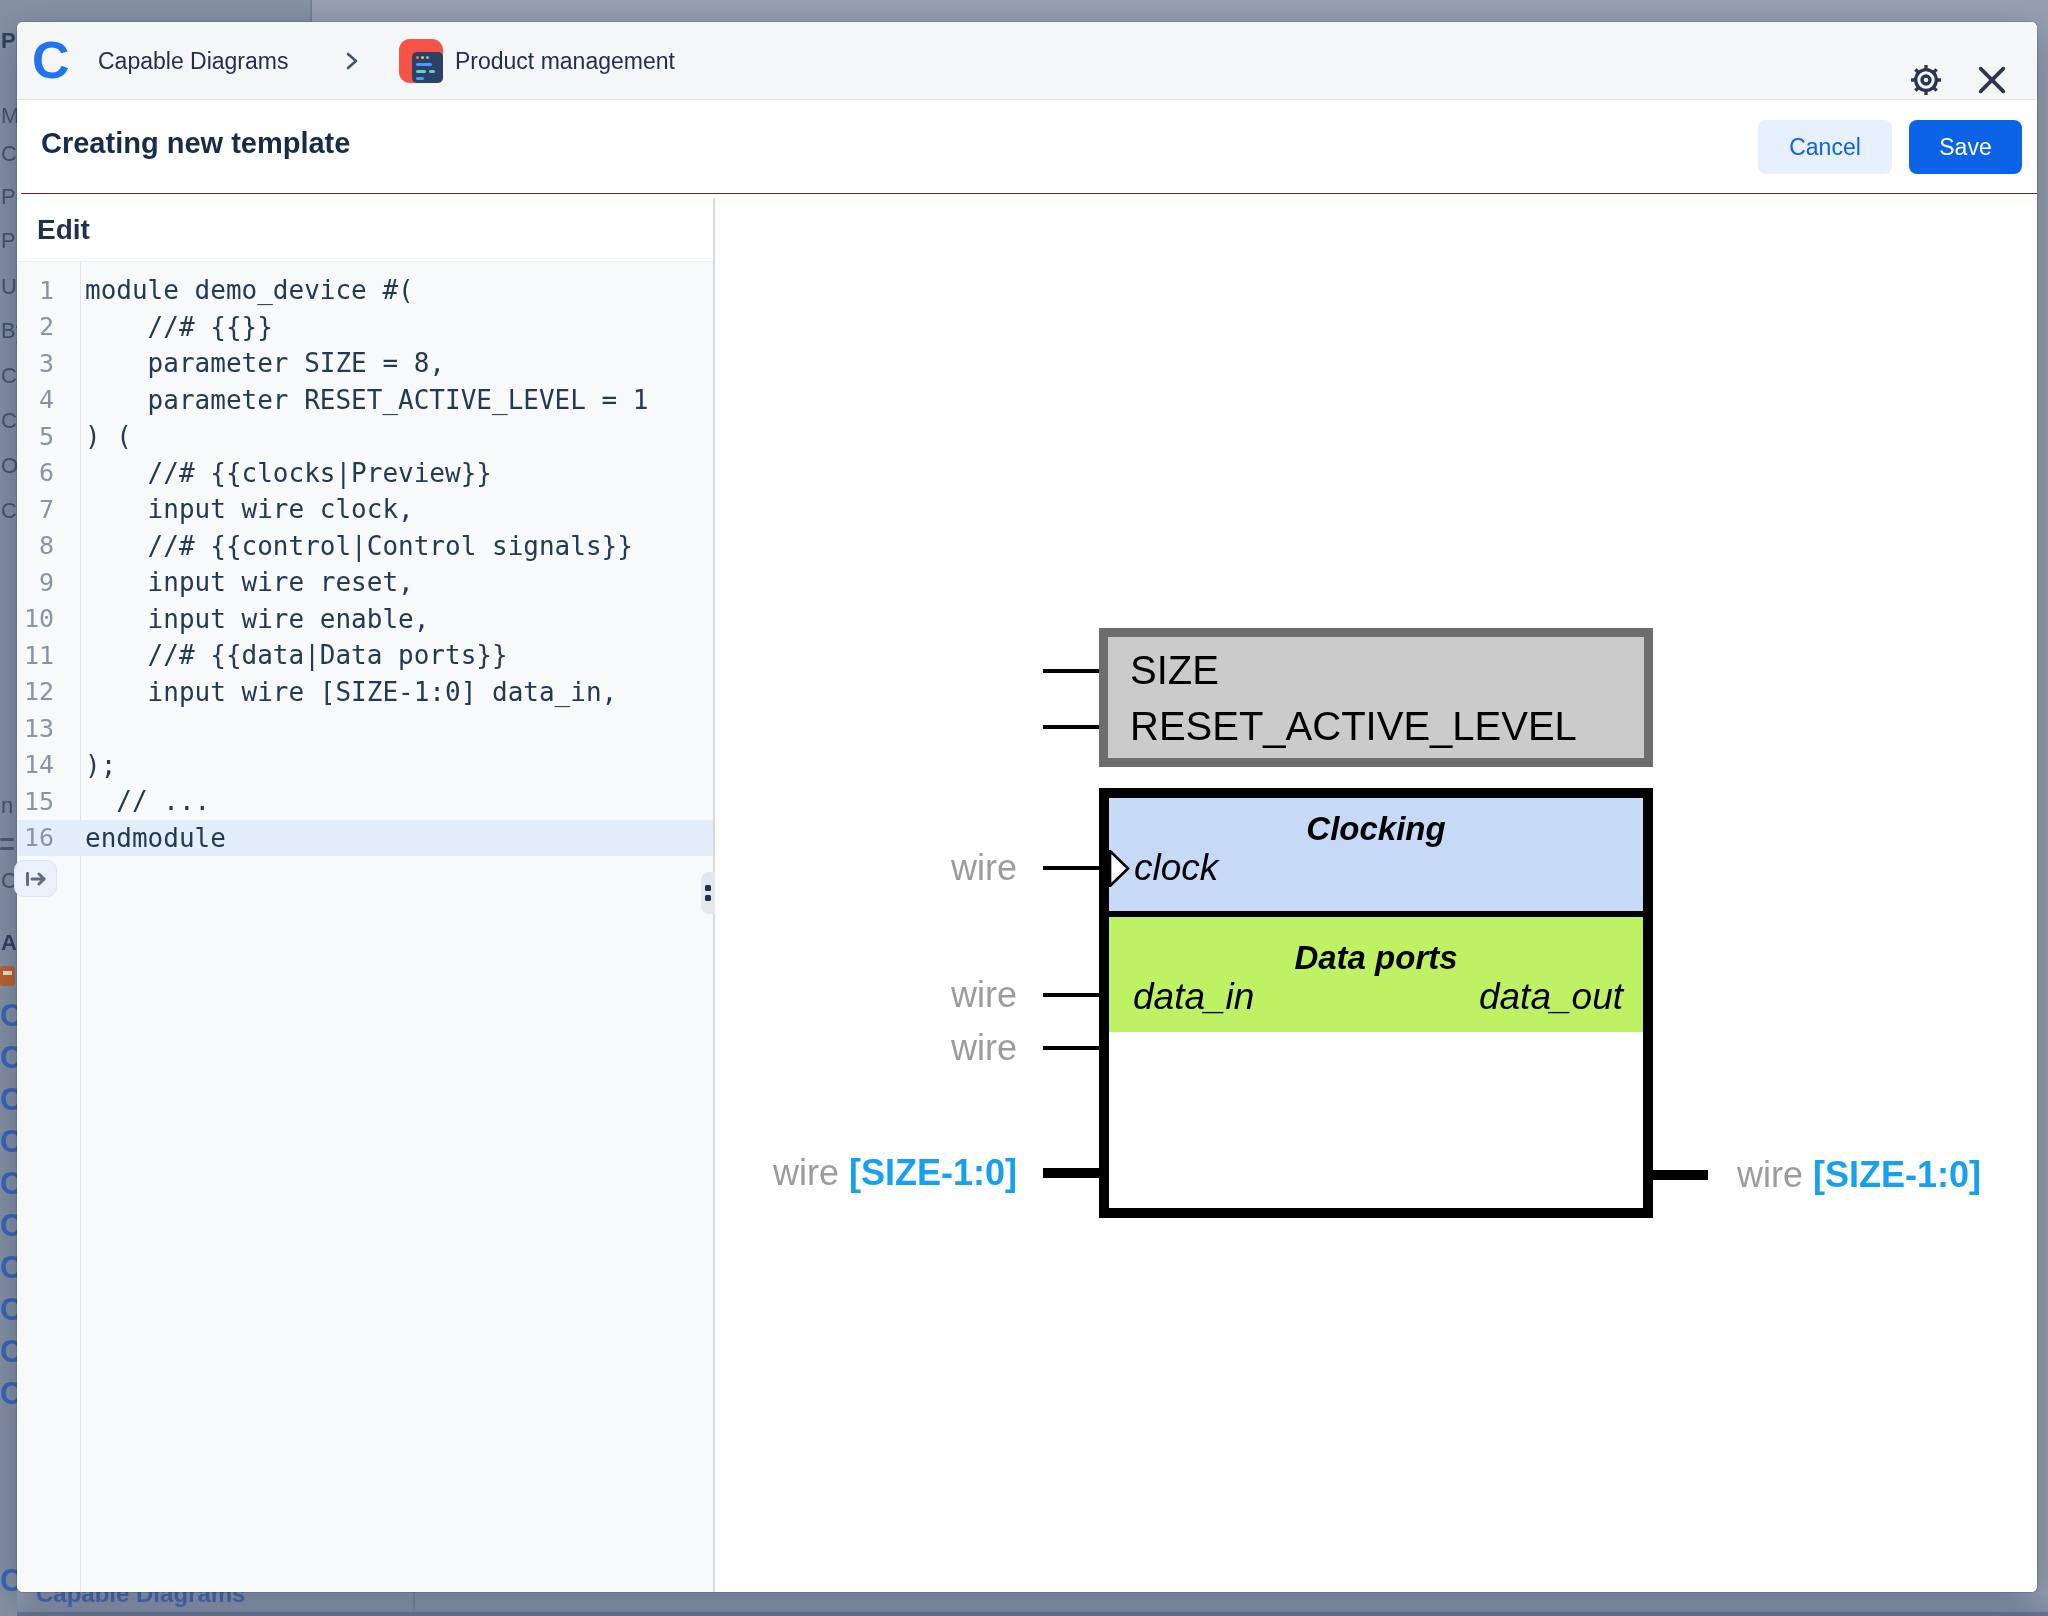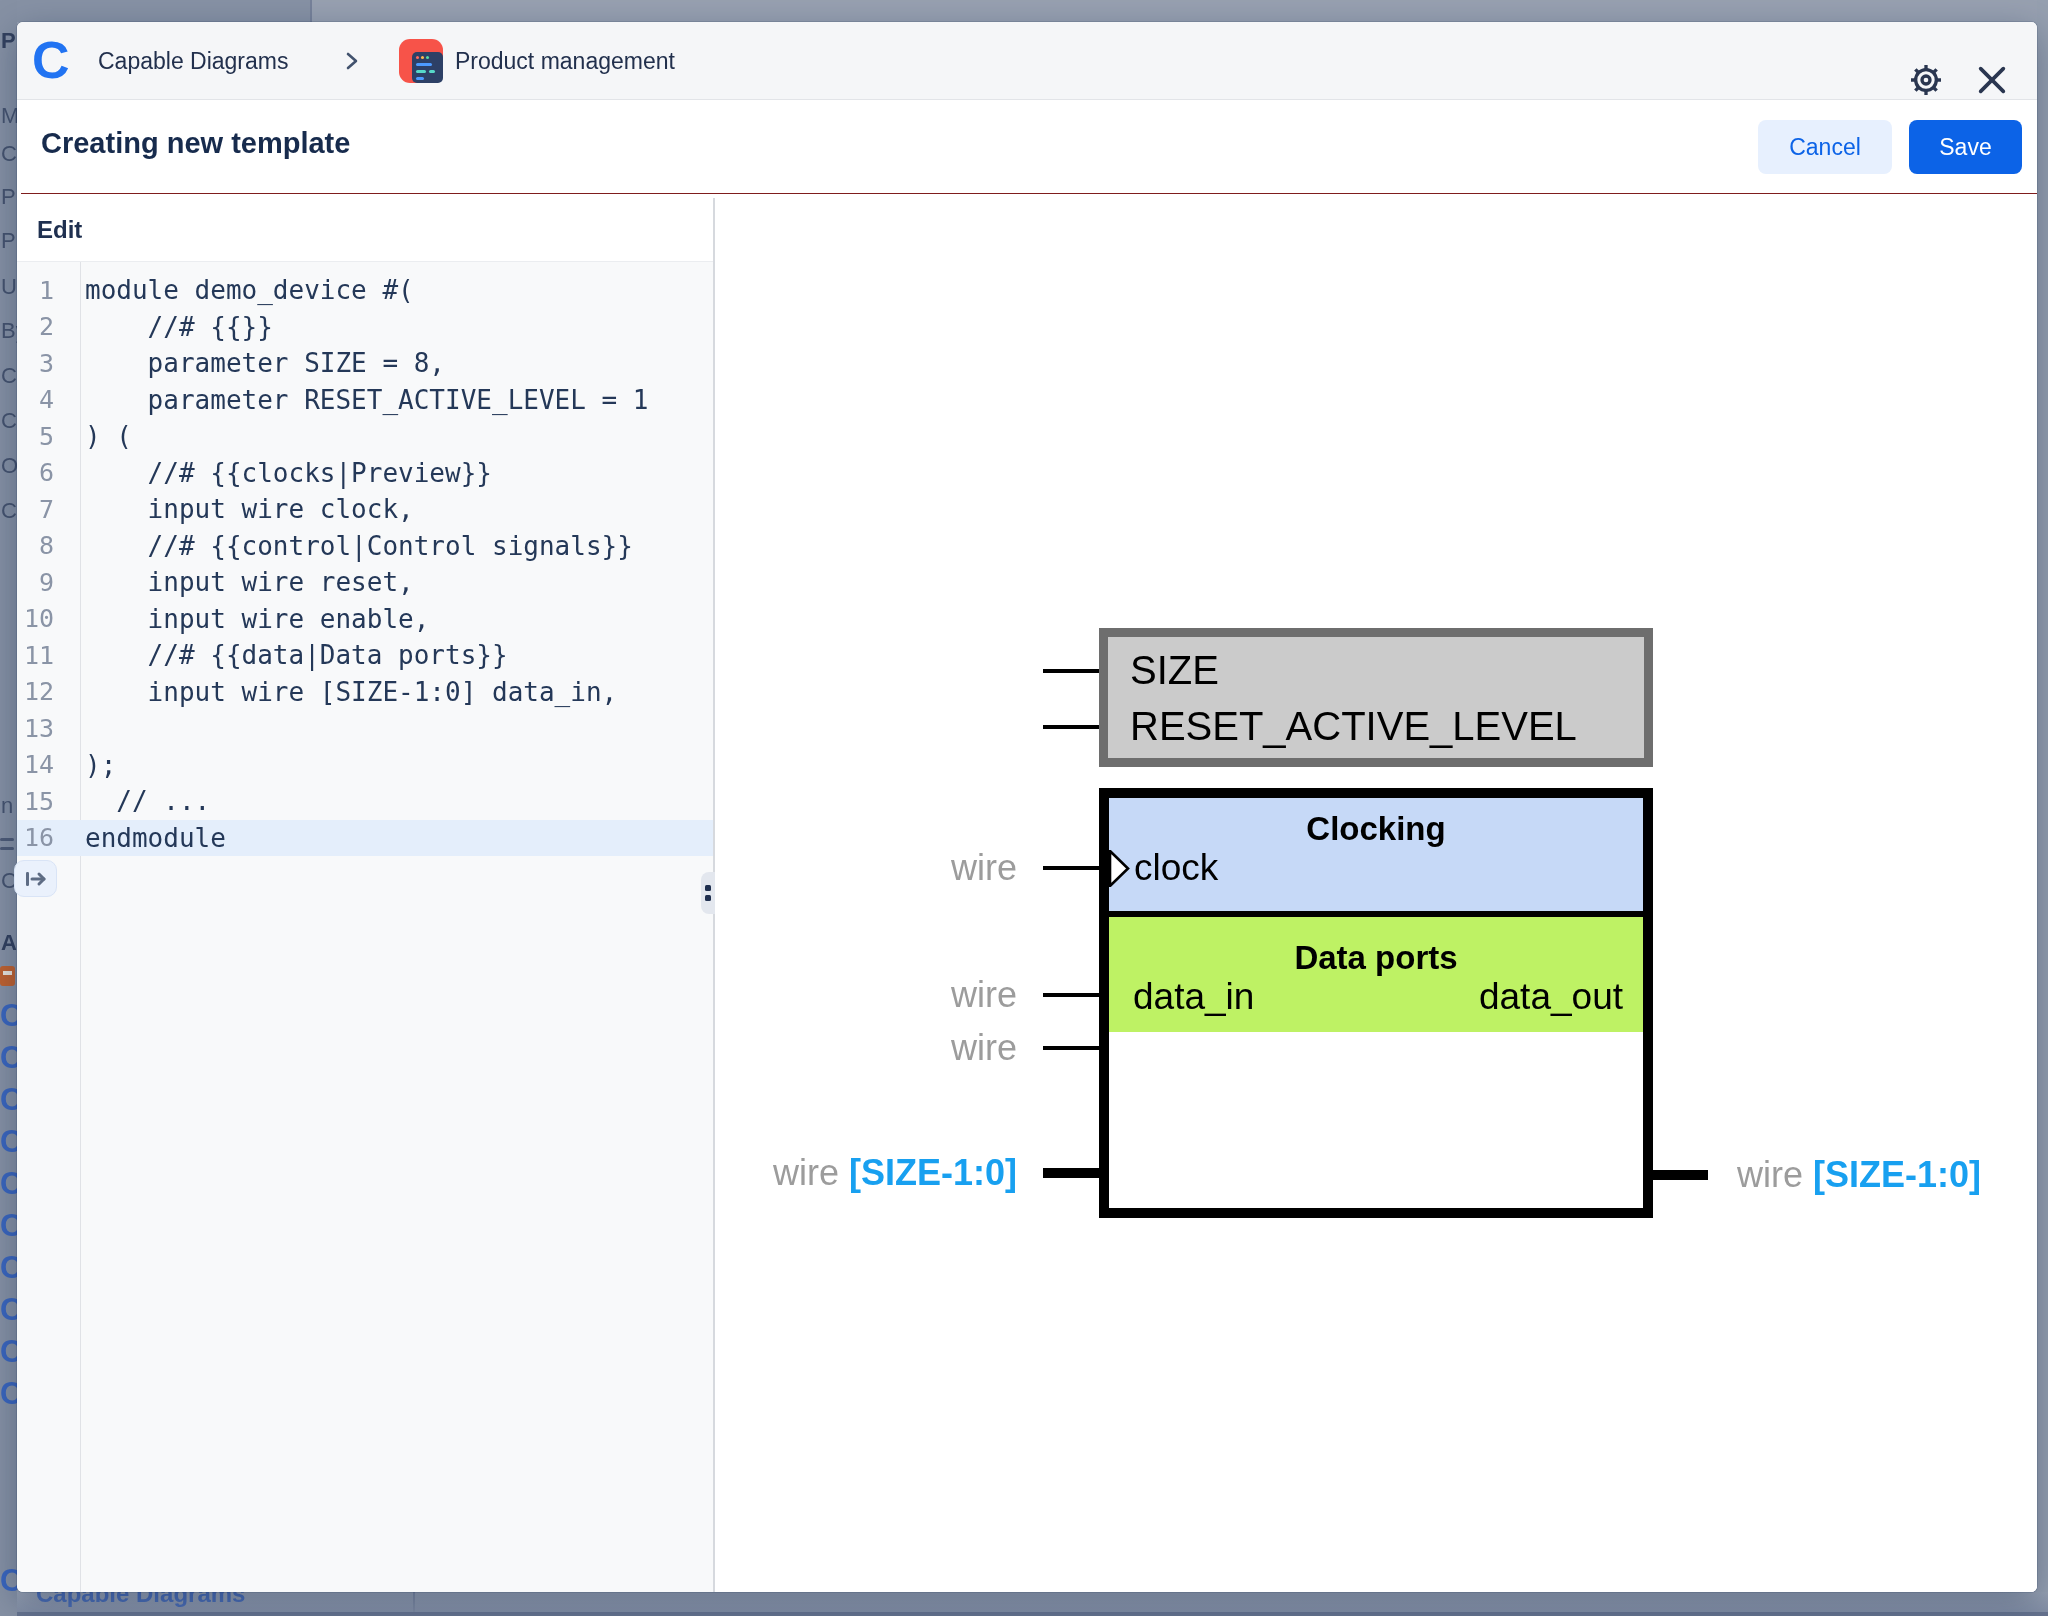--- a/index.html
+++ b/index.html
@@ -51,21 +51,21 @@
   
   .trow{position:absolute;left:4px;top:79px;width:100%;height:93px;background:#fff;border-bottom:1px solid #7f1d1d;}
   .dlg-title{position:absolute;left:20px;top:26px;font-size:29px;font-weight:700;color:#172b4d;}
   .btn{position:absolute;top:19px;height:54px;border:none;border-radius:8px;font-size:23px;font-weight:500;
        font-family:"Liberation Sans",sans-serif;cursor:pointer;}
   .btn.cancel{left:1737px;width:134px;background:#e7f0fe;color:#0c63e7;}
   .btn.save{left:1888px;width:113px;background:#0c63e7;color:#ffffff;}
 
   
   .phead{position:absolute;top:176px;height:64px;display:flex;align-items:center;
-         font-size:24px;font-weight:700;color:#1f3050;background:#fff;border-bottom:1px solid #ebedf0;}
+         font-size:28px;font-weight:700;color:#1f3050;background:#fff;border-bottom:1px solid #ebedf0;}
   .phead.edit{left:0;width:696px;padding-left:20px;}
   .phead.preview{left:698px;width:1322px;padding-left:21px;}
   .vdivider{position:absolute;left:696px;top:176px;width:2px;height:1394px;background:#d6d9de;}
 
   
   .editor{position:absolute;left:0;top:240px;width:696px;height:1330px;background:#f8f9fa;overflow:hidden;}
   .gutter-line{position:absolute;left:63px;top:0;width:1px;height:100%;background:#e0e2e6;}
   .rows{position:absolute;left:0;top:10px;width:100%;}
   .crow{display:flex;height:36.5px;align-items:center;width:100%;}
   .crow.active{background:#e4eefb;}
@@ -78,21 +78,21 @@
           display:flex;align-items:center;justify-content:center;cursor:col-resize;}
   .handle .grid{display:grid;grid-template-columns:6px 6px;grid-template-rows:6px 6px;gap:4px;}
   .handle .grid i{background:#20304f;border-radius:1.5px;display:block;}
 
   
   .preview{position:absolute;left:698px;top:240px;width:1322px;height:1330px;background:#fff;overflow:hidden;}
   .pbox{position:absolute;left:384px;top:366px;width:554px;height:139px;border:9px solid #6e6e6e;
         display:flex;flex-direction:column;justify-content:center;padding-left:22px;}
   .pbox .pline{font-size:40px;line-height:56px;color:#000;white-space:nowrap;}
   .block{position:absolute;left:384px;top:526px;width:554px;height:430px;border:10px solid #000;}
-  .sect{position:relative;width:100%;}
+  .sect{position:relative;width:100%;font-style:italic;}
   .sect .stitle{position:absolute;left:0;width:100%;text-align:center;font-size:33px;font-weight:700;color:#000;}
   .sep{width:100%;height:3px;background:#000;}
   .port{position:absolute;font-size:37px;color:#000;transform:translateY(-50%);white-space:nowrap;}
   .chev{position:absolute;left:0;}
   .stub{position:absolute;background:#000;}
   .wlabel{position:absolute;width:302px;text-align:right;transform:translateY(-50%);
           font-size:36px;color:#9c9c9c;white-space:nowrap;}
   .wlabel .bus, .rlabel .bus{font-weight:700;}
   .rlabel{position:absolute;left:1022px;transform:translateY(-50%);font-size:36px;color:#9c9c9c;white-space:nowrap;}
 </style>

